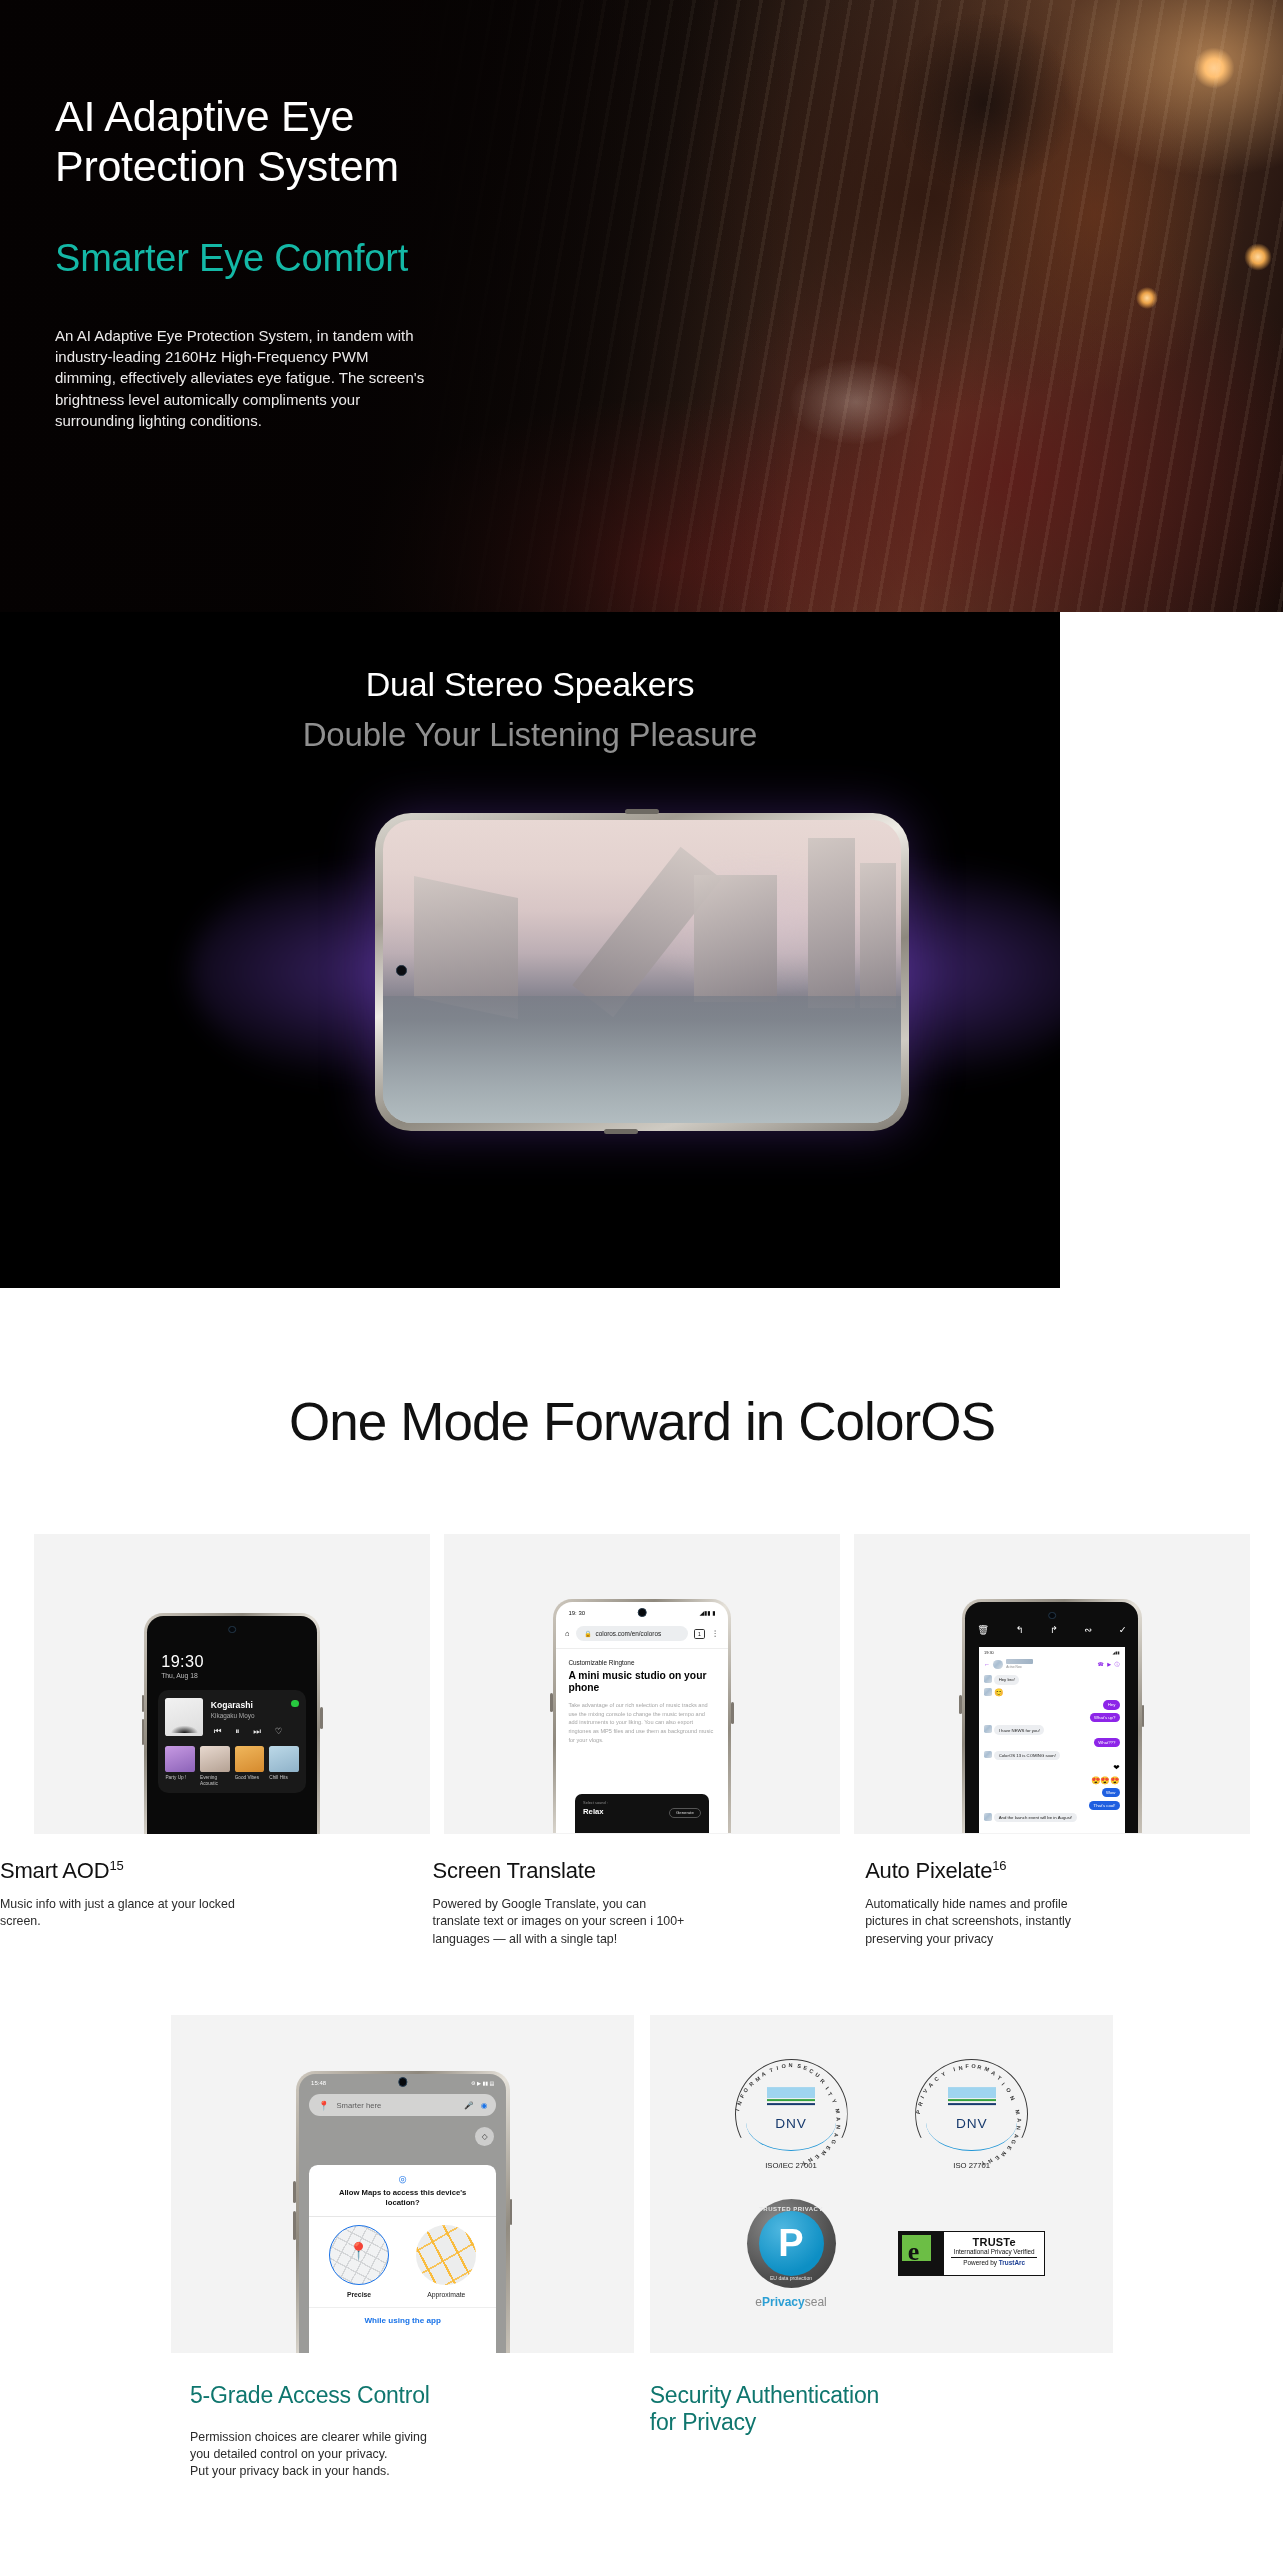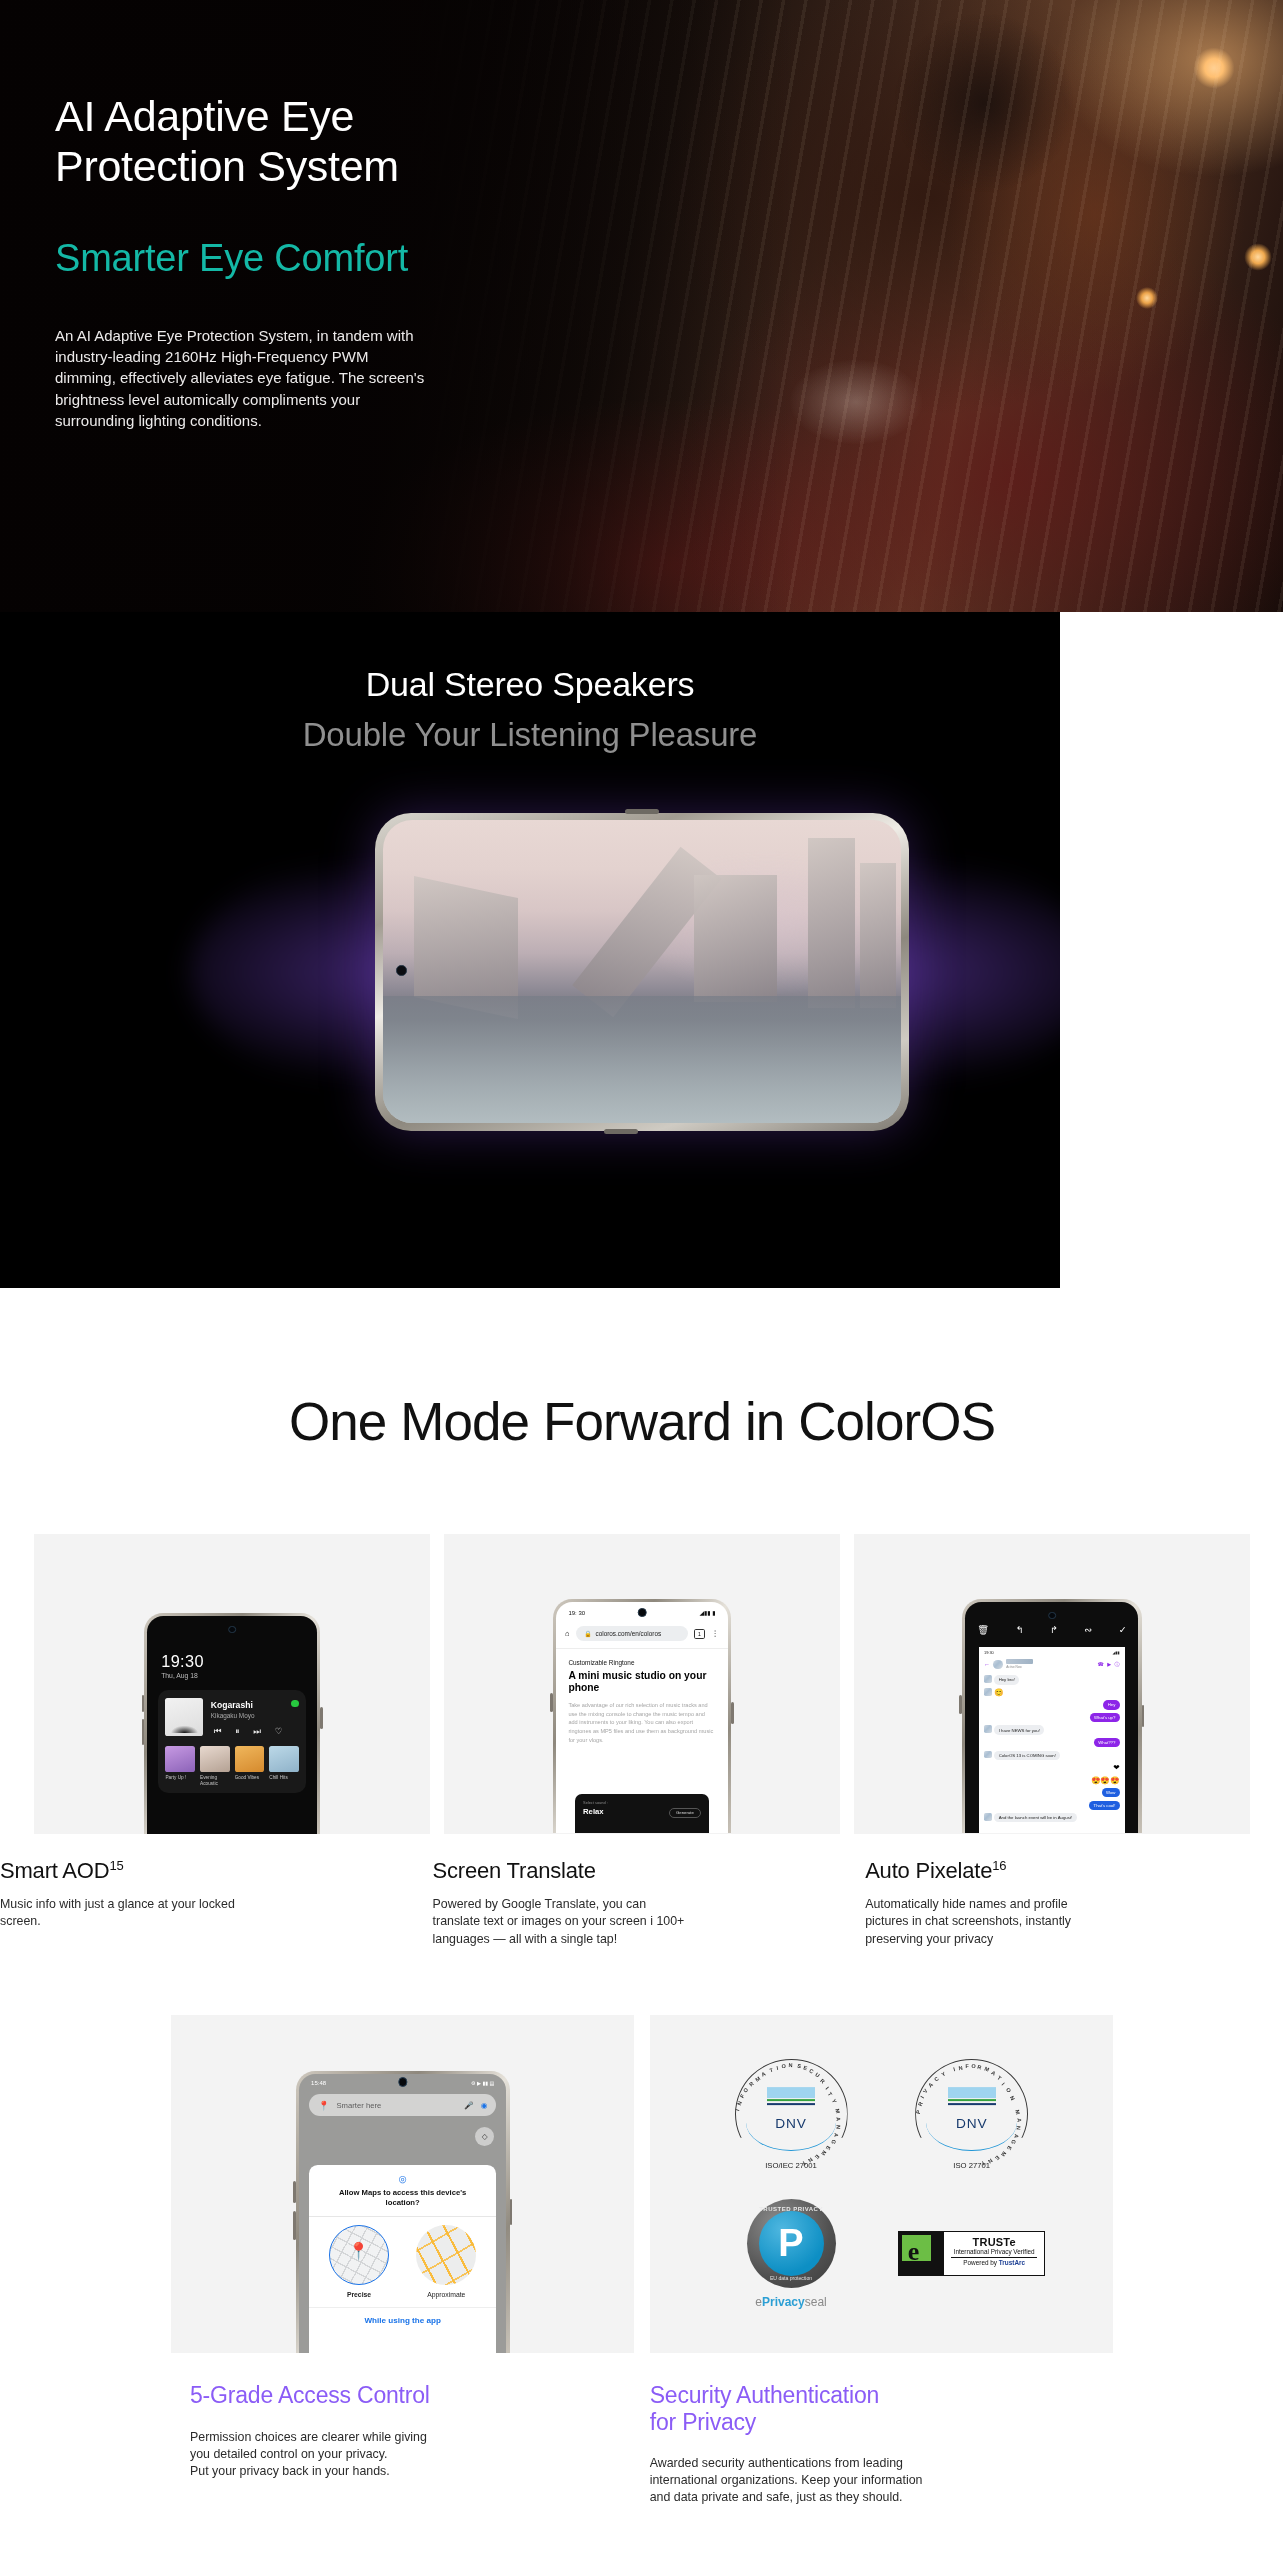--- a/index.html
+++ b/index.html
@@ -125,21 +125,21 @@
   .cap-row{ display:flex; gap:13.7px; margin-top:24px; }
   .cap-cell{ flex:1; padding-right:10.3px; }
   .cap-title{ font-size:22px; color:#111; font-weight:400; letter-spacing:-0.2px; }
   .cap-title sup{ font-size:13px; vertical-align:super; }
   .cap-text{ margin-top:12px; font-size:12.4px; line-height:1.38; color:#2b2b2b; white-space:pre-line; }
 
   .row2{ display:flex; gap:15.4px; padding:0 171px; margin-top:67px; }
   .card2{ flex:1; height:338px; background:#f3f3f3; position:relative; overflow:hidden; }
   .cap-row2{ display:flex; gap:15.4px; padding:0 171px; margin-top:29px; }
   .cap-cell2{ flex:1; }
-  .cap2-title{ font-size:23px; color:#8b5cf6; font-weight:400; white-space:pre-line; letter-spacing:-0.2px; }
+  .cap2-title{ font-size:23px; color:#0f766e; font-weight:400; white-space:pre-line; letter-spacing:-0.2px; }
   .cap2-text{ margin-top:20px; font-size:12.4px; line-height:1.4; color:#2b2b2b; white-space:pre-line; }
   .cap-cell2.indent .cap2-title, .cap-cell2.indent .cap2-text{ padding-left:19px; }
 
   
   .mock{
     position:absolute; left:50%; transform:translateX(-50%);
     border-radius:19px 19px 0 0;
     background:linear-gradient(125deg,#cfc9bf,#8e887d 30%,#e6e2da 52%,#918b80 78%,#c8c2b8);
     padding:3.4px 3.4px 0 3.4px;
   }
@@ -666,20 +666,17 @@
   <div class="cap-row2">
     <div class="cap-cell2 indent">
       <div class="cap2-title">5-Grade Access Control</div>
       <div class="cap2-text">Permission choices are clearer while giving
 you detailed control on your privacy.
 Put your privacy back in your hands.</div>
     </div>
     <div class="cap-cell2">
       <div class="cap2-title">Security Authentication
 for Privacy</div>
-      <div class="cap2-text" style="margin-top:19px">Awarded security authentications from leading
-international organizations. Keep your information
-and data private and safe, just as they should.</div>
     </div>
   </div>
 
 </section>
 
 
 </body></html>

